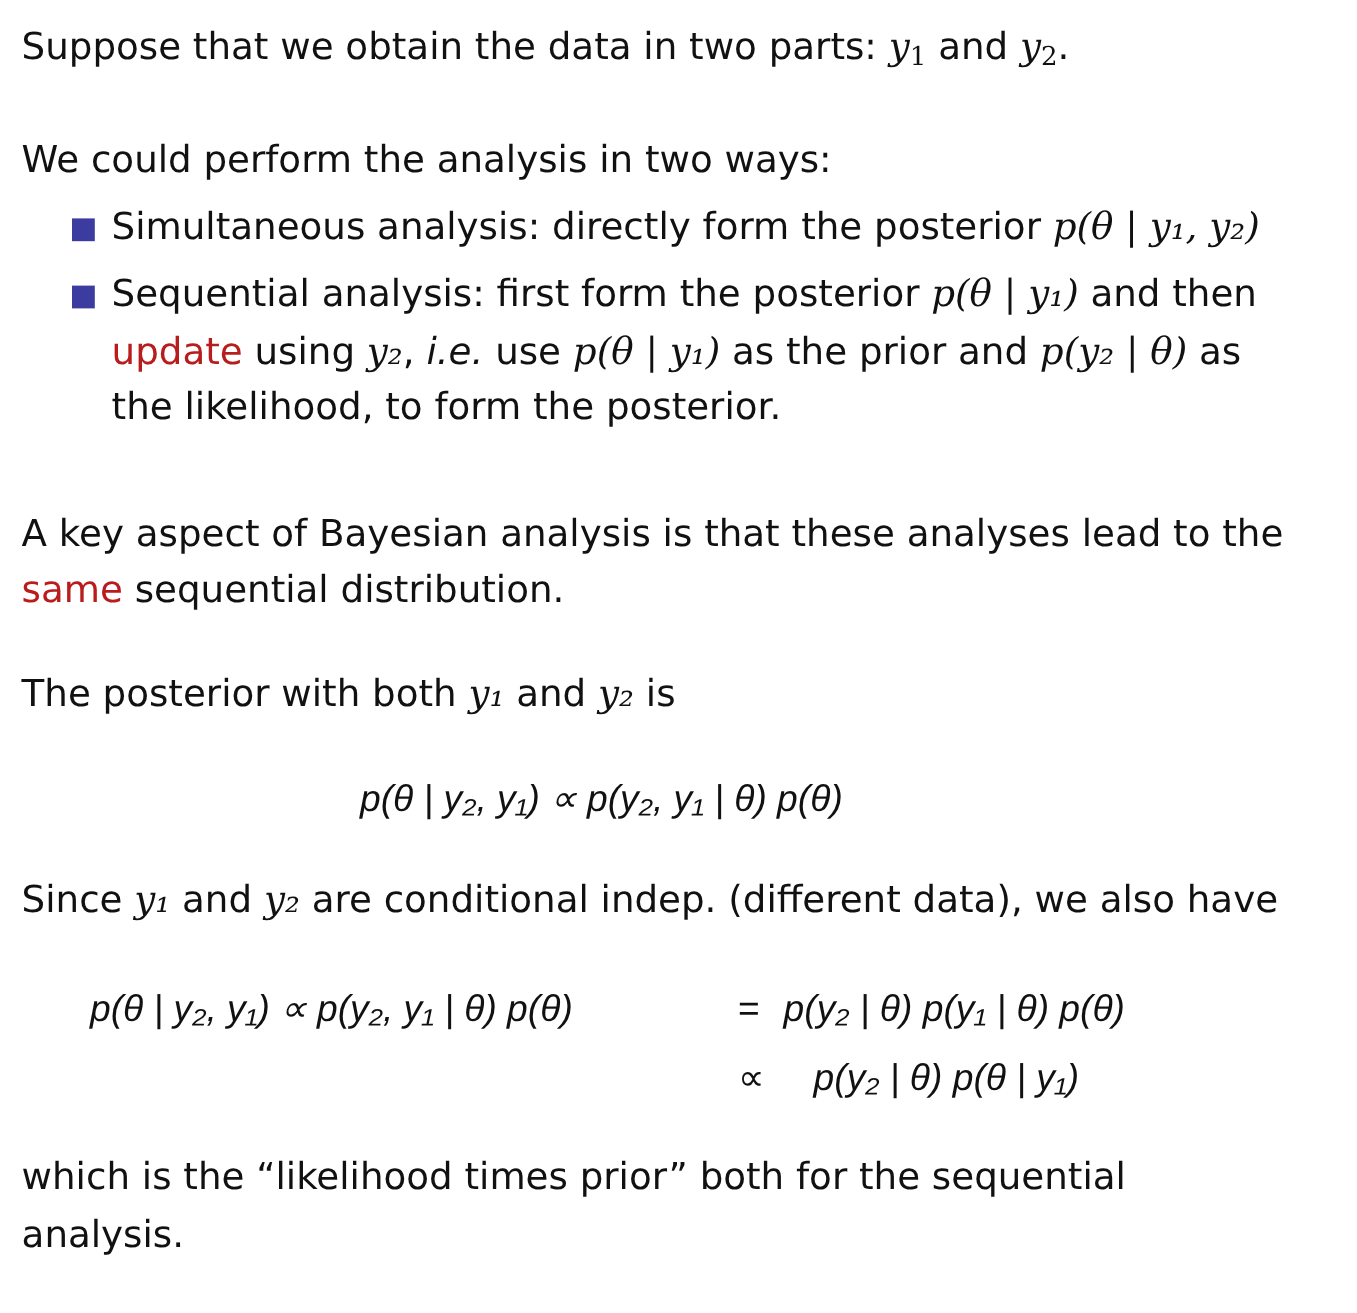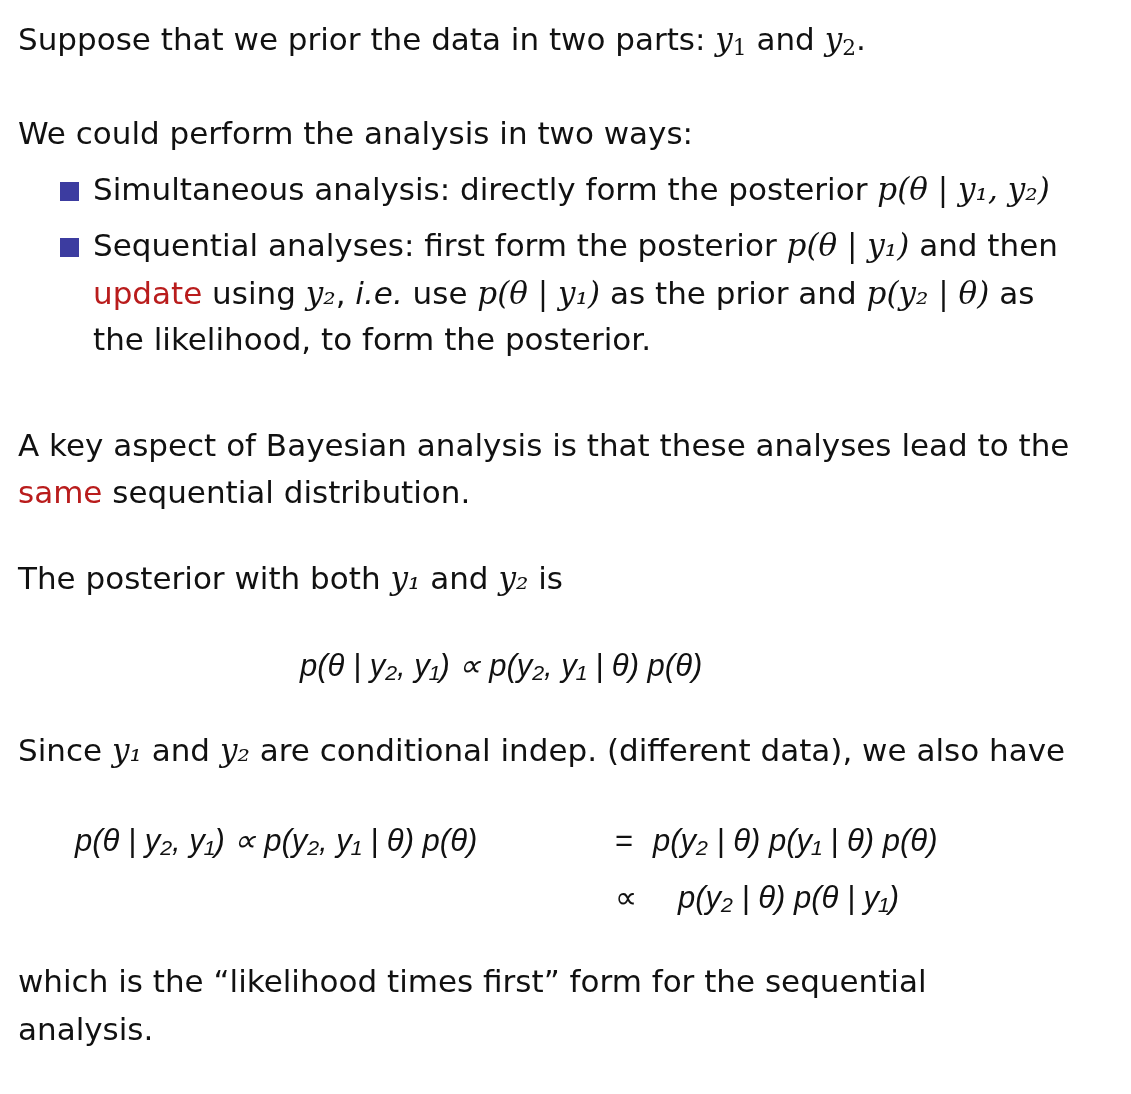--- a/index.html
+++ b/index.html
@@ -11,33 +11,33 @@
   .it{font-style:italic;margin-top:24px;}
   .bullet{position:absolute;left:60px;width:19px;height:19px;background:#3c3ca0;}
   .ind{left:93px;}
   .eq{position:absolute;white-space:nowrap;line-height:1;font-family:Liberation Sans, sans-serif;font-style:italic;}
   sub{font-size:0.7em;vertical-align:-0.25em;font-style:normal;}
 </style>
 </head>
 <body>
 
 <div class="ln" style="top:24px">
-  <span>Suppose that we prior the data in two parts: </span><span class="m">y<sub>1</sub></span><span> and </span><span class="m">y<sub>2</sub></span><span>.</span>
+  <span>Suppose that we obtain the data in two parts: </span><span class="m">y<sub>1</sub></span><span> and </span><span class="m">y<sub>2</sub></span><span>.</span>
 </div>
 
 <div class="ln" style="top:118px">We could perform the analysis in two ways:</div>
 
 <div class="bullet" style="top:182px"></div>
 <div class="ln ind" style="top:174px">
   <span>Simultaneous analysis: directly form the posterior </span><span class="m">p(θ | y₁, y₂)</span>
 </div>
 
 <div class="bullet" style="top:238px"></div>
 <div class="ln ind" style="top:230px">
-  <span>Sequential analyses: first form the posterior </span><span class="m">p(θ | y₁)</span><span> and then</span>
+  <span>Sequential analysis: first form the posterior </span><span class="m">p(θ | y₁)</span><span> and then</span>
 </div>
 <div class="ln ind" style="top:278px">
   <span class="red">update</span><span> using </span><span class="m">y₂</span><span>, </span><span class="it">i.e.</span><span> use </span><span class="m">p(θ | y₁)</span><span> as the prior and </span><span class="m">p(y₂ | θ)</span><span> as</span>
 </div>
 <div class="ln ind" style="top:324px">the likelihood, to form the posterior.</div>
 
 <div class="ln" style="top:430px">A key aspect of Bayesian analysis is that these analyses lead to the</div>
 <div class="ln" style="top:477px">
   <span class="red">same</span><span> sequential distribution.</span>
 </div>
@@ -51,14 +51,14 @@
 <div class="ln" style="top:735px">
   <span>Since </span><span class="m">y₁</span><span> and </span><span class="m">y₂</span><span> are conditional indep. (different data), we also have</span>
 </div>
 
 <div class="eq" style="top:825px;left:75px">p(θ | y₂, y₁) ∝ p(y₂, y₁ | θ) p(θ)</div>
 <div class="eq" style="top:825px;left:615px;font-style:normal">=</div>
 <div class="eq" style="top:825px;left:653px">p(y₂ | θ) p(y₁ | θ) p(θ)</div>
 <div class="eq" style="top:882px;left:615px;font-style:normal">∝</div>
 <div class="eq" style="top:882px;left:678px">p(y₂ | θ) p(θ | y₁)</div>
 
-<div class="ln" style="top:966px"> which is the “likelihood times first” form for the sequential</div>
+<div class="ln" style="top:966px"> which is the “likelihood times prior” both for the sequential</div>
 <div class="ln" style="top:1014px">analysis.</div>
 
 </body></html>

